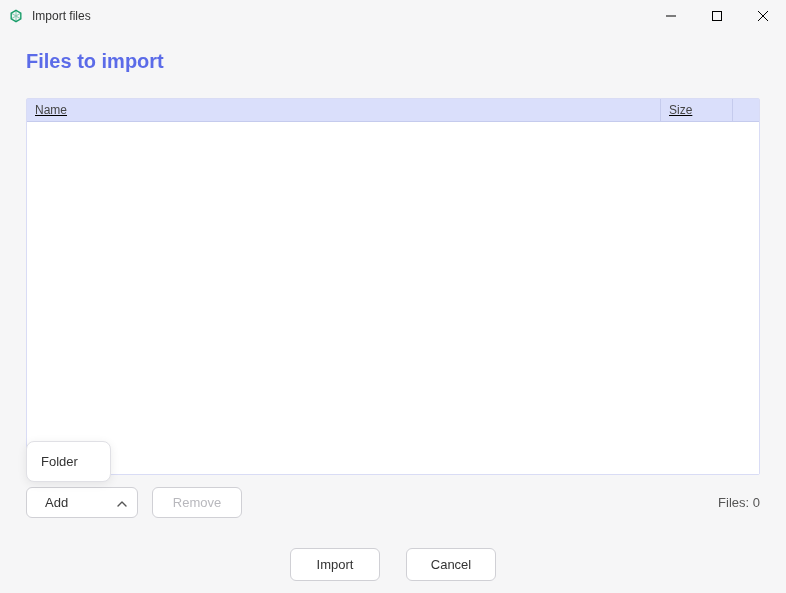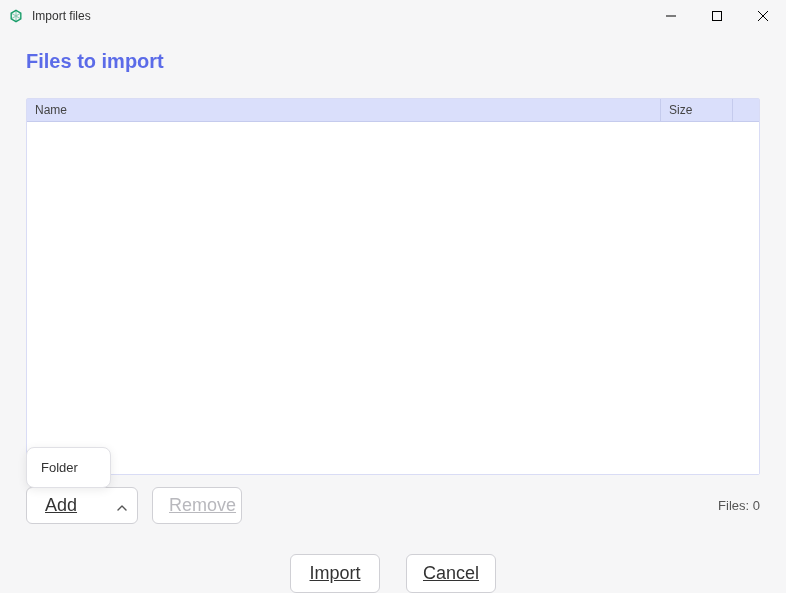--- a/index.html
+++ b/index.html
@@ -9,29 +9,29 @@
     .titlebar-icon { width: 16px; height: 16px; margin-right: 8px; display: flex; align-items: center; justify-content: center; }
     .titlebar-title { font-size: 12px; color: #333; flex: 0 0 auto; }
     .titlebar-spacer { flex: 1; }
     .titlebar-controls { display: flex; height: 32px; }
     .titlebar-btn { width: 46px; height: 32px; display: flex; align-items: center; justify-content: center; background: transparent; border: none; cursor: pointer; }
     
     .content { padding: 18px 26px 0 26px; }
     .page-title { font-size: 20px; font-weight: 600; color: #5b6be8; margin-bottom: 25px; }
     
     .table-wrap { border: 1px solid #d9dcf5; border-radius: 2px; background: #fff; position: relative; }
-    .table-header { display: flex; background: #dadffb; height: 23px; border-bottom: 1px solid #c5cbed; }
+    .table-header { display: flex; background: #dadffb; height: 23px; border-bottom: 1px solid #c5cbed; text-decoration: underline; }
     .th { font-size: 12px; color: #444; padding: 4px 8px; border-right: 1px solid #c5cbed; }
     .th-name { flex: 1; }
     .th-size { width: 72px; }
     .th-last { width: 26px; border-right: none; }
     .table-body { height: 352px; background: #fff; }
     
     .actions-row { display: flex; align-items: center; margin-top: 12px; position: relative; }
-    .btn { background: #fff; border: 1px solid #d0d0d5; border-radius: 6px; font-size: 18px; color: #333; cursor: pointer; padding: 7px 16px; text-decoration: underline; }
+    .btn { background: #fff; border: 1px solid #d0d0d5; border-radius: 6px; font-size: 13px; color: #333; cursor: pointer; padding: 7px 16px; }
     .btn-disabled { color: #b8b8bd; cursor: default; }
     
     .btn-add { display: flex; align-items: center; padding: 7px 10px 7px 18px; width: 112px; justify-content: space-between; }
     .btn-add .chev { margin-left: 12px; }
     .btn-remove { margin-left: 14px; width: 90px; text-align: center; }
     
     .files-count { margin-left: auto; font-size: 13px; color: #555; }
     
     .popup-menu { position: absolute; bottom: 36px; left: 0; width: 85px; background: #fff; border: 1px solid #e0e0e5; border-radius: 8px; box-shadow: 0 2px 10px rgba(0,0,0,0.08); padding: 6px 0; }
     .popup-item { font-size: 13px; color: #333; padding: 6px 14px; cursor: pointer; }

